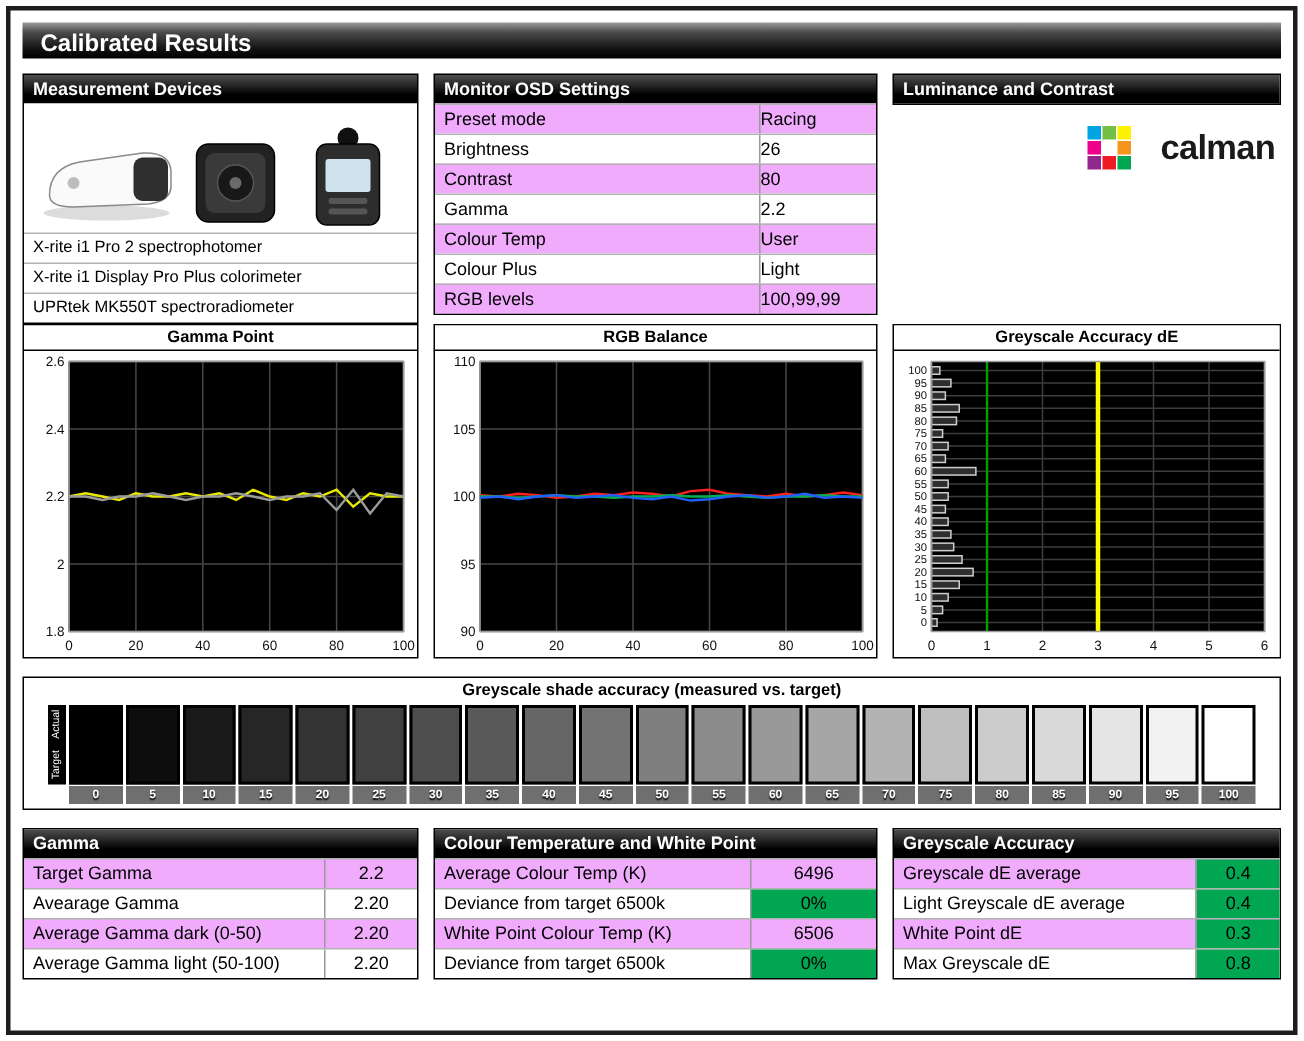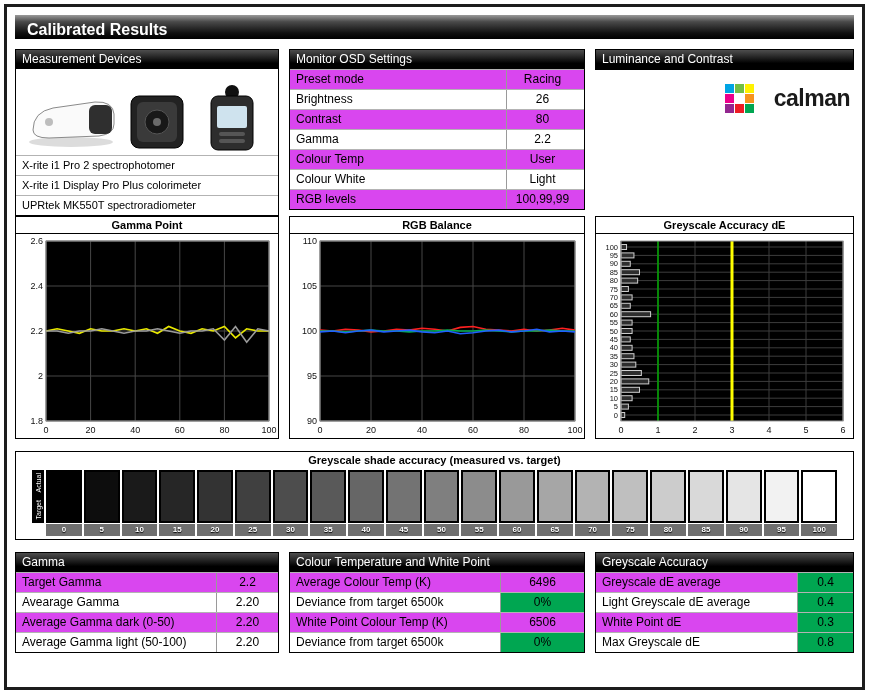--- a/index.html
+++ b/index.html
@@ -3,28 +3,28 @@
 <meta charset="utf-8">
 <style>
   *{margin:0;padding:0;box-sizing:border-box}
   html,body{background:#fff}
   body{width:869px;height:694px;padding:4px;font-family:"Liberation Sans",sans-serif;color:#000}
   .page{width:861px;height:686px;border:3px solid #1d1d1d;background:#fff;padding:8px;overflow:hidden}
   .titlebar{height:24px;line-height:30px;background:linear-gradient(180deg,#9a9a9a 0,#4a4a4a 28%,#101010 75%,#000 100%);color:#fff;font-size:16px;font-weight:bold;padding-left:12px;margin-bottom:10px}
   .row{display:flex;justify-content:space-between;align-items:flex-start}
   .col1{width:264px}.col2{width:296px}.col3{width:259px}
   .panel{border:1px solid #000;background:#fff}
-  .panel-header{background:linear-gradient(180deg,#4e4e4e,#000 70%);color:#fff;font-size:12px;font-weight:normal;height:19px;line-height:18px;padding:0 6px}
+  .panel-header{background:linear-gradient(180deg,#4e4e4e,#000 70%);color:#fff;font-size:12px;font-weight:bold;height:19px;line-height:18px;padding:0 6px}
   .photos{height:86px;display:flex;align-items:center;justify-content:center;background:#fff}
   .lrow{height:20px;line-height:19px;border-top:1px solid #b3b3b3;font-size:11px;padding-left:6px;white-space:nowrap}
   .trow{display:flex;height:20px;border-top:1px solid #b3b3b3;font-size:12px;background:#fff}
-  .trow.alt{background:#d946ef}
+  .trow.alt{background:#f0abfc}
   .tlabel{flex:1;padding-left:6px;line-height:19px;white-space:nowrap}
   .tvalue{width:var(--vw,70px);border-left:1px solid #9a9a9a;line-height:19px}
-  .val-right .tvalue{text-align:center;padding-right:6px}
+  .val-right .tvalue{text-align:left;padding-right:6px}
   .val-center .tvalue{text-align:center}
   .tvalue.good{background:var(--good,#00a651)}
   .logo{display:flex;align-items:center;justify-content:flex-end;gap:20px;margin-top:14px;padding-right:4px}
   .logo-grid{display:grid;grid-template-columns:repeat(3,9px);grid-auto-rows:9px;gap:1px}
   .logo-grid div{width:9px;height:9px}
   .logo-text{font-size:23px;font-weight:bold;color:#1a1a1a;letter-spacing:-0.5px}
   .charts-row{}
   .chart-header{height:17px;line-height:16px;text-align:center;font-weight:bold;font-size:11px;border-bottom:1px solid #000;background:#fff}
   .chart{display:block;background:#fff}
   .strip{margin-top:12px;border:1px solid #000;padding:2px 16px 3px}
@@ -98,21 +98,21 @@
           </div>
           <div class="trow">
             <span class="tlabel">Gamma</span>
             <span class="tvalue">2.2</span>
           </div>
           <div class="trow alt">
             <span class="tlabel">Colour Temp</span>
             <span class="tvalue">User</span>
           </div>
           <div class="trow">
-            <span class="tlabel">Colour White</span>
+            <span class="tlabel">Colour Plus</span>
             <span class="tvalue">Light</span>
           </div>
           <div class="trow alt">
             <span class="tlabel">RGB levels</span>
             <span class="tvalue">100,99,99</span>
           </div>
         </div>
     </div>
 
     <div class="col3">

